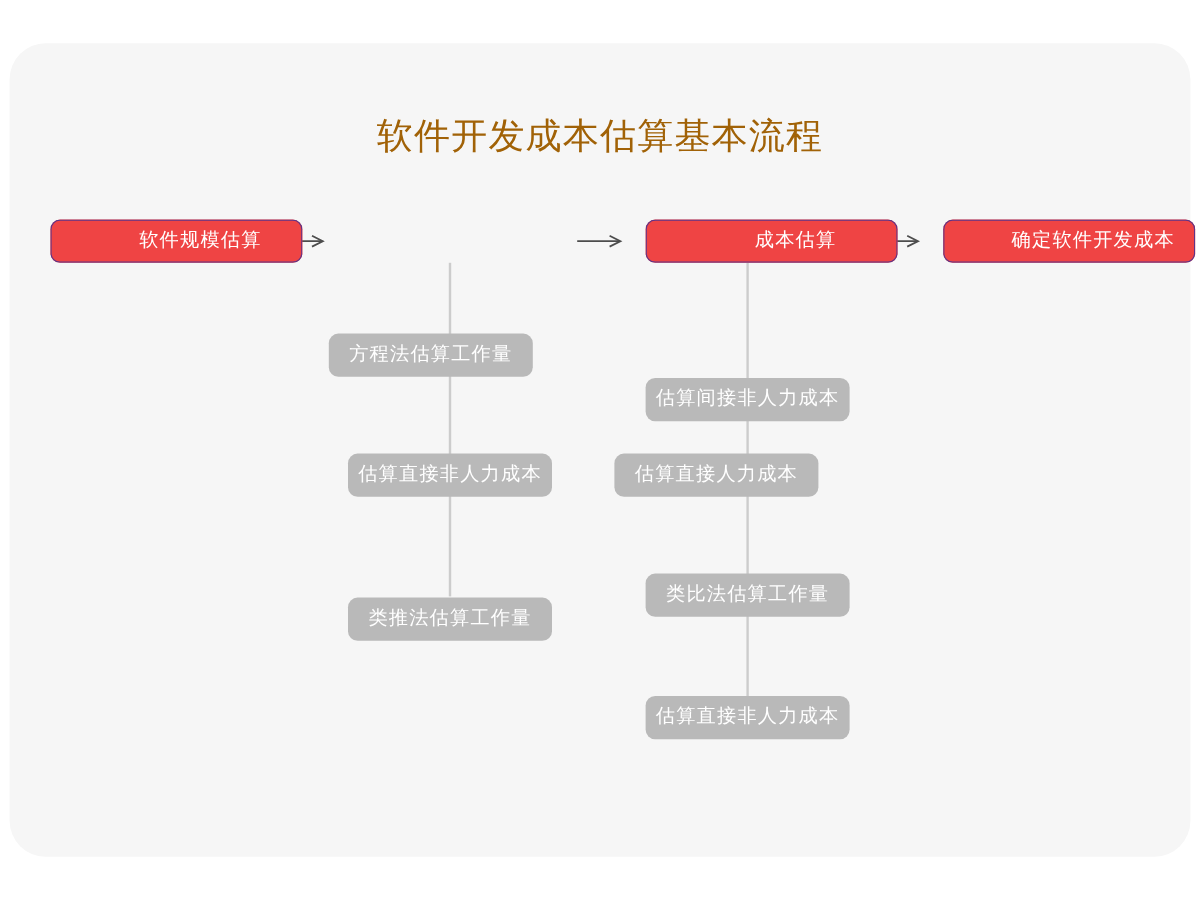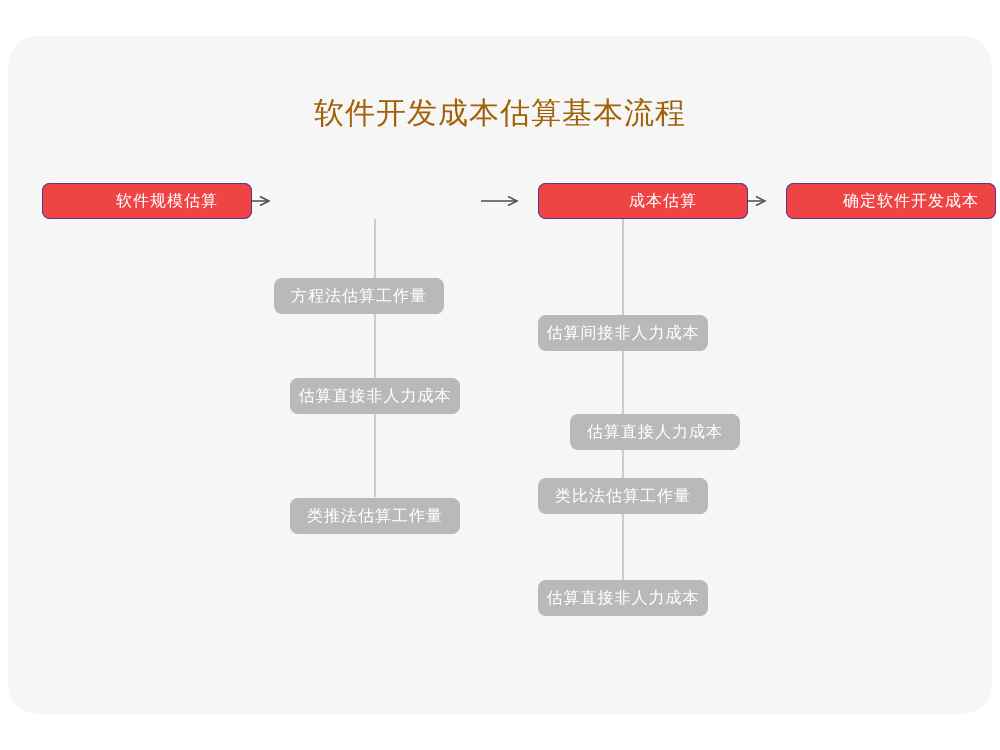--- a/index.html
+++ b/index.html
@@ -81,21 +81,21 @@
     z-index: 1;
   }
   .vline-work { left: 366px; top: 183px; height: 278px; }
   .vline-cost { left: 614px; top: 183px; height: 380px; }
   
   .work-1 { left: 266px; top: 242px; }
   .work-2 { left: 282px; top: 342px; }
   .work-3 { left: 282px; top: 462px; }
   
   .cost-1 { left: 530px; top: 242px; margin-top: 37px; }
-  .cost-2 { left: 562px; top: 342px; margin-top: 36px; }
+  .cost-2 { left: 504px; top: 342px; }
   .cost-3 { left: 530px; top: 442px; }
   .cost-4 { left: 530px; top: 544px; }
 </style>
 </head>
 <body>
 
 <div class="canvas">
   <div class="card">
 
     <div class="diagram-title">软件开发成本估算基本流程</div>

